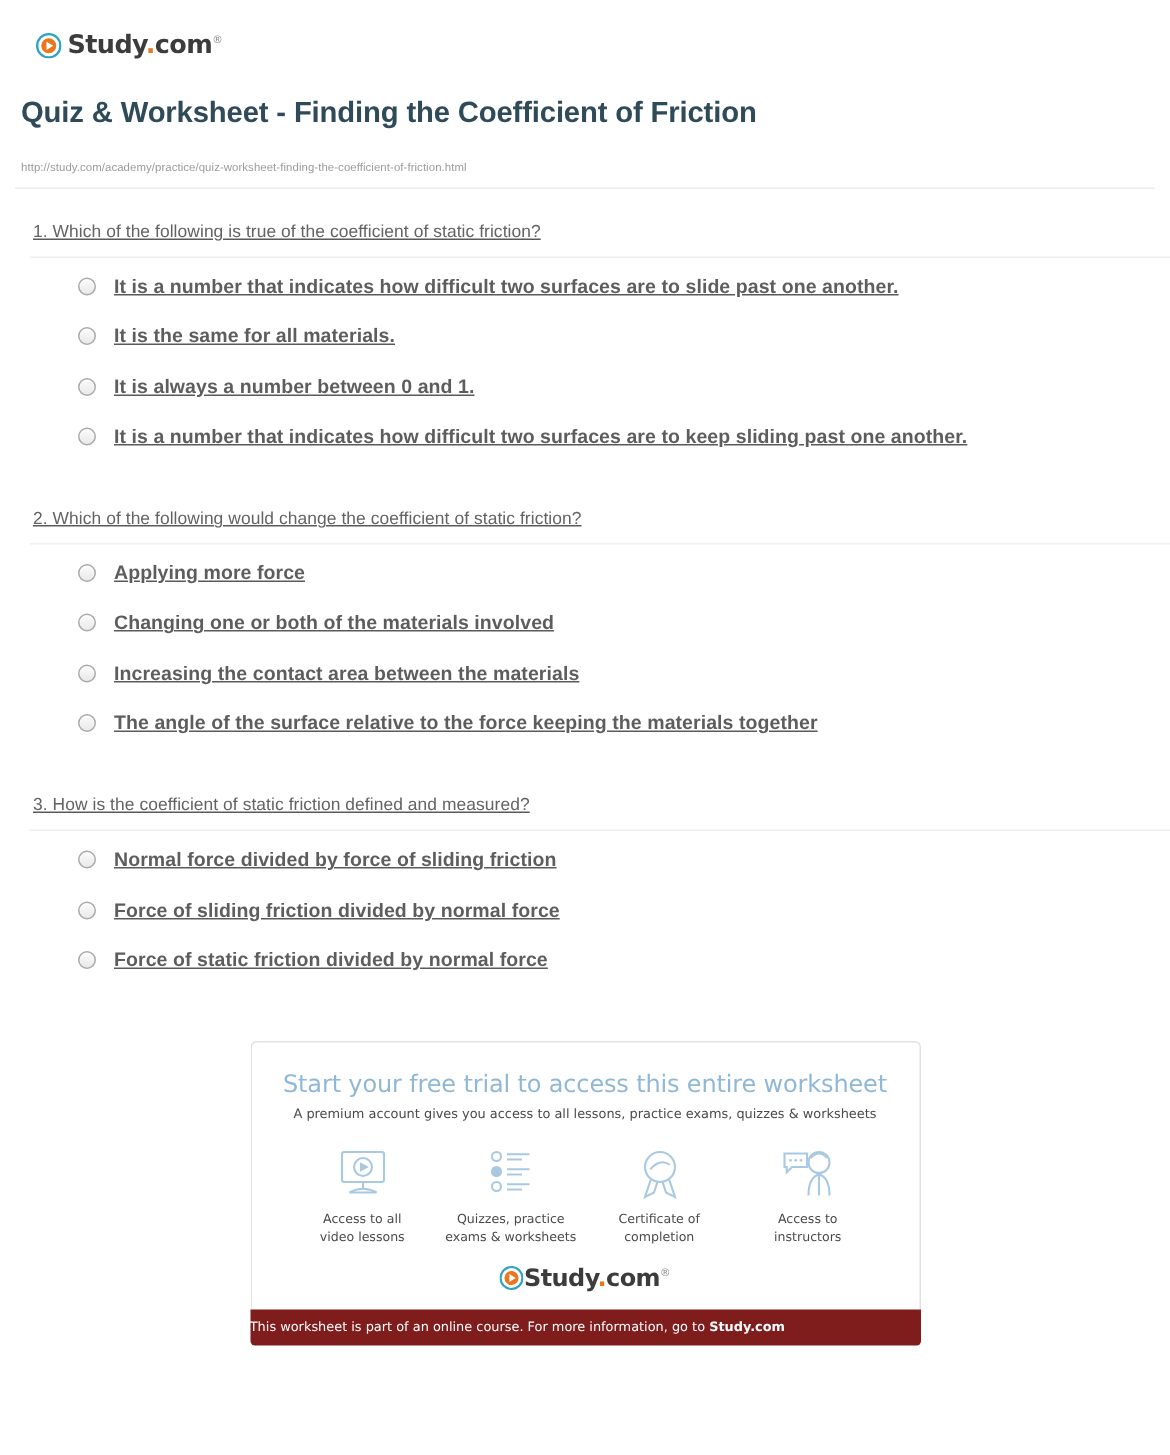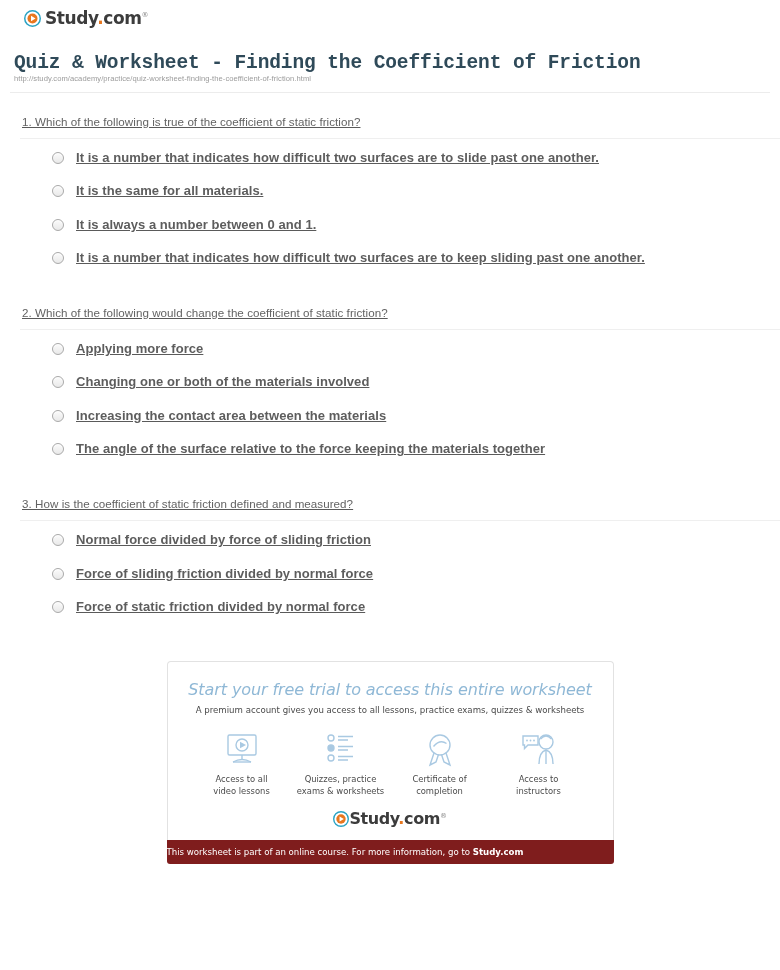--- a/index.html
+++ b/index.html
@@ -13,21 +13,21 @@
     font-family: "Liberation Sans", sans-serif;
     color: #5a5a5a;
     position: relative;
     overflow: hidden;
   }
 
   
   .page {
     width: 780px;
     box-sizing: border-box;
-    padding: 0 10px;
+    padding: 12px 10px;
   }
   .brand-bar {
     padding: 10px 0 0 14px;
     height: 38px;
     box-sizing: border-box;
   }
   .logo {
     display: inline-flex;
     align-items: center;
     gap: 4px;
@@ -52,25 +52,25 @@
     font-size: 7px;
     vertical-align: super;
     color: #8a8a8a;
     font-weight: 400;
   }
 
   .title-block {
     padding: 14px 0 0 4px;
   }
   h1.page-title {
-    font-family: Liberation Mono, monospace;
+    font-family: Liberation Sans, sans-serif;
     font-size: 19.5px;
     font-weight: 700;
     color: #2f4a59;
-    margin: 0 0 0 0;
+    margin: 0 0 20px 0;
     letter-spacing: -0.1px;
   }
   .page-url {
     font-size: 7.6px;
     color: #9b9b9b;
     letter-spacing: 0.05px;
     margin: 0;
     padding-bottom: 9px;
   }
   .rule {
@@ -148,21 +148,20 @@
     padding: 18px 16px 0 16px;
     text-align: center;
   }
   .promo-headline {
     font-family: "DejaVu Sans", sans-serif;
     font-size: 16px;
     font-weight: 400;
     color: #8fb8d6;
     margin: 0 0 6px 0;
     letter-spacing: -0.1px;
-    font-style: italic;
   }
   .promo-sub {
     font-family: "DejaVu Sans", sans-serif;
     font-size: 8.6px;
     color: #4a4a4a;
     margin: 0 0 14px 0;
   }
   .features {
     display: flex;
     justify-content: space-between;

